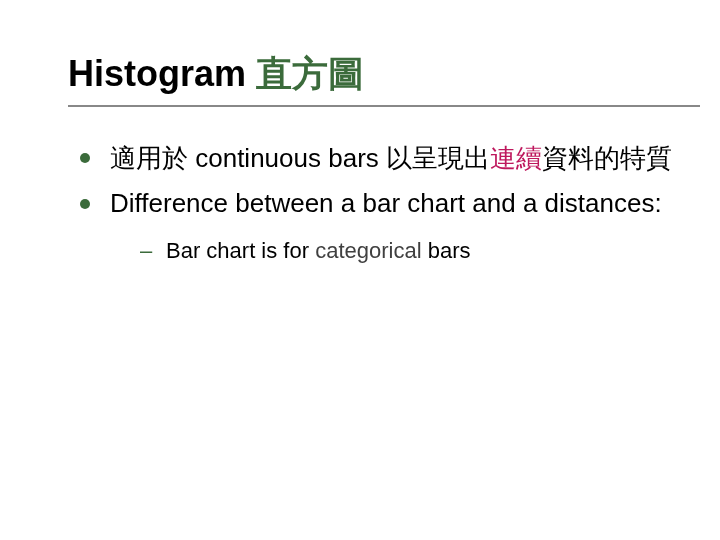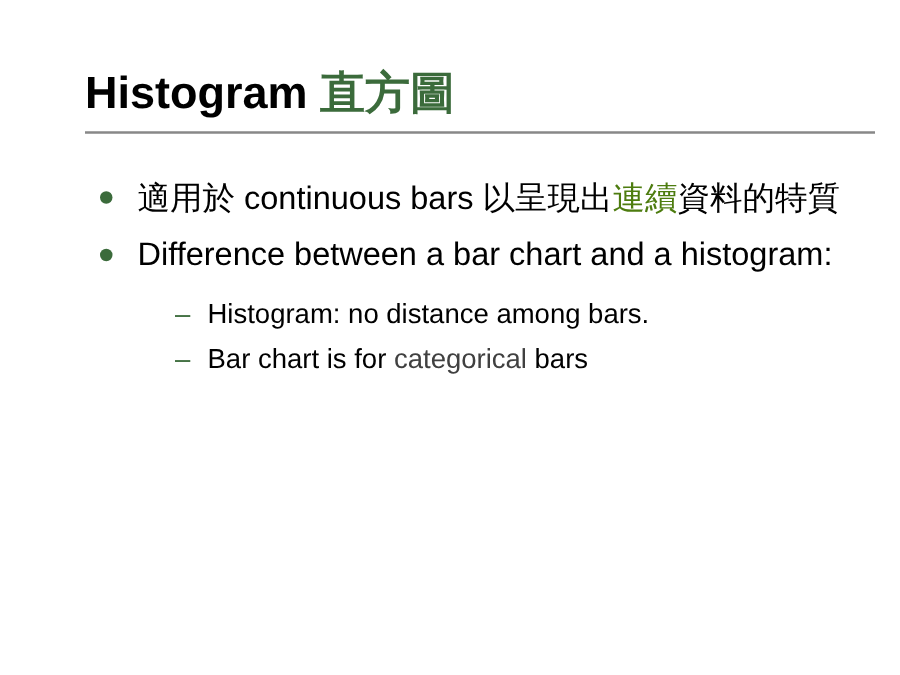--- a/index.html
+++ b/index.html
@@ -45,21 +45,21 @@
   ul.body > li::before {
     content: "";
     position: absolute;
     left: 8px;
     top: 0.48em;
     width: 10px;
     height: 10px;
     background: #3b6b3b;
     border-radius: 50%;
   }
-  .accent-text { color: #4d7c0f; }
+  .accent-text { color: #be185d; }
   .emph-red { color: #404040; }
   ul.sub {
     list-style: none;
     margin: 14px 0 0 30px;
     padding: 0;
     font-size: 22px;
     line-height: 1.45;
   }
   ul.sub > li {
     position: relative;
@@ -76,18 +76,17 @@
 </style>
 </head>
 <body>
 
 <div class="slide">
   <h1 class="title">
     <span>Histogram </span><span class="accent">直方圖</span>
   </h1>
   <ul class="body" id="body-list">
       <li><span>適用於 continuous bars 以呈現出</span><span class="accent-text">連續</span><span>資料的特質</span></li>
-      <li><span>Difference between a bar chart and a histogram:</span><ul class="sub">
-          <li><span>Histogram: no distance among bars.</span></li>
+      <li><span>Difference between a bar chart and a distances:</span><ul class="sub">
           <li><span>Bar chart is for </span><span class="emph-red">categorical</span><span> bars</span></li>
         </ul></li>
     </ul>
 </div>
 
 </body></html>

